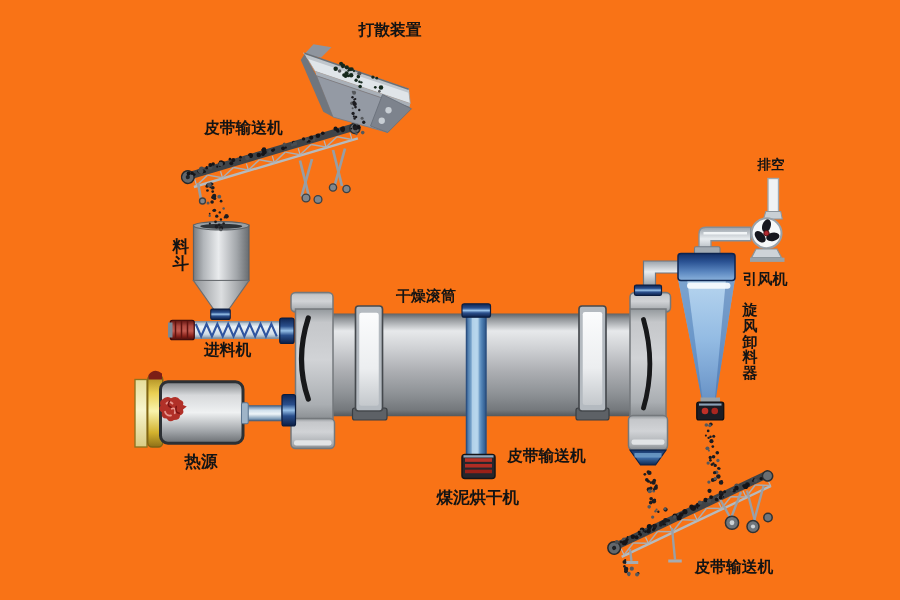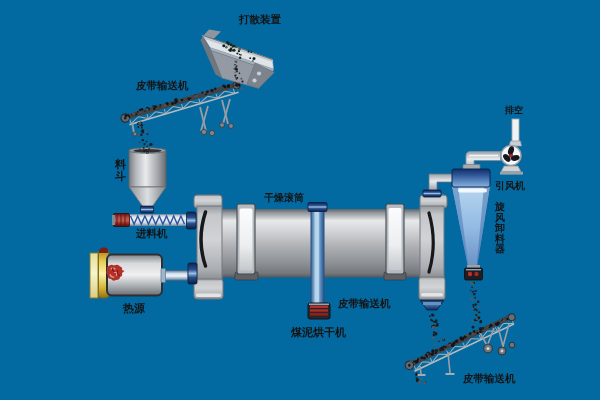--- a/index.html
+++ b/index.html
@@ -1,16 +1,16 @@
 <!DOCTYPE html>
 <html><head>
 <meta charset="utf-8">
 <style>
   html,body{margin:0;padding:0;background:#ffffff;}
-  .page{position:relative;width:600px;height:400px;background:#0369a1;overflow:hidden;}
+  .page{position:relative;width:600px;height:400px;background:#f97316;overflow:hidden;}
   svg text{font-family:"Liberation Sans",sans-serif;font-weight:bold;fill:#141414;}
 </style>
 </head>
 <body>
 <div class="page">
 <svg width="600" height="400" viewBox="0 0 600 400">
 <defs>
   <linearGradient id="drum" x1="0" y1="0" x2="0" y2="1">
     <stop offset="0" stop-color="#5e6266"></stop>
     <stop offset="0.05" stop-color="#8f9397"></stop>

